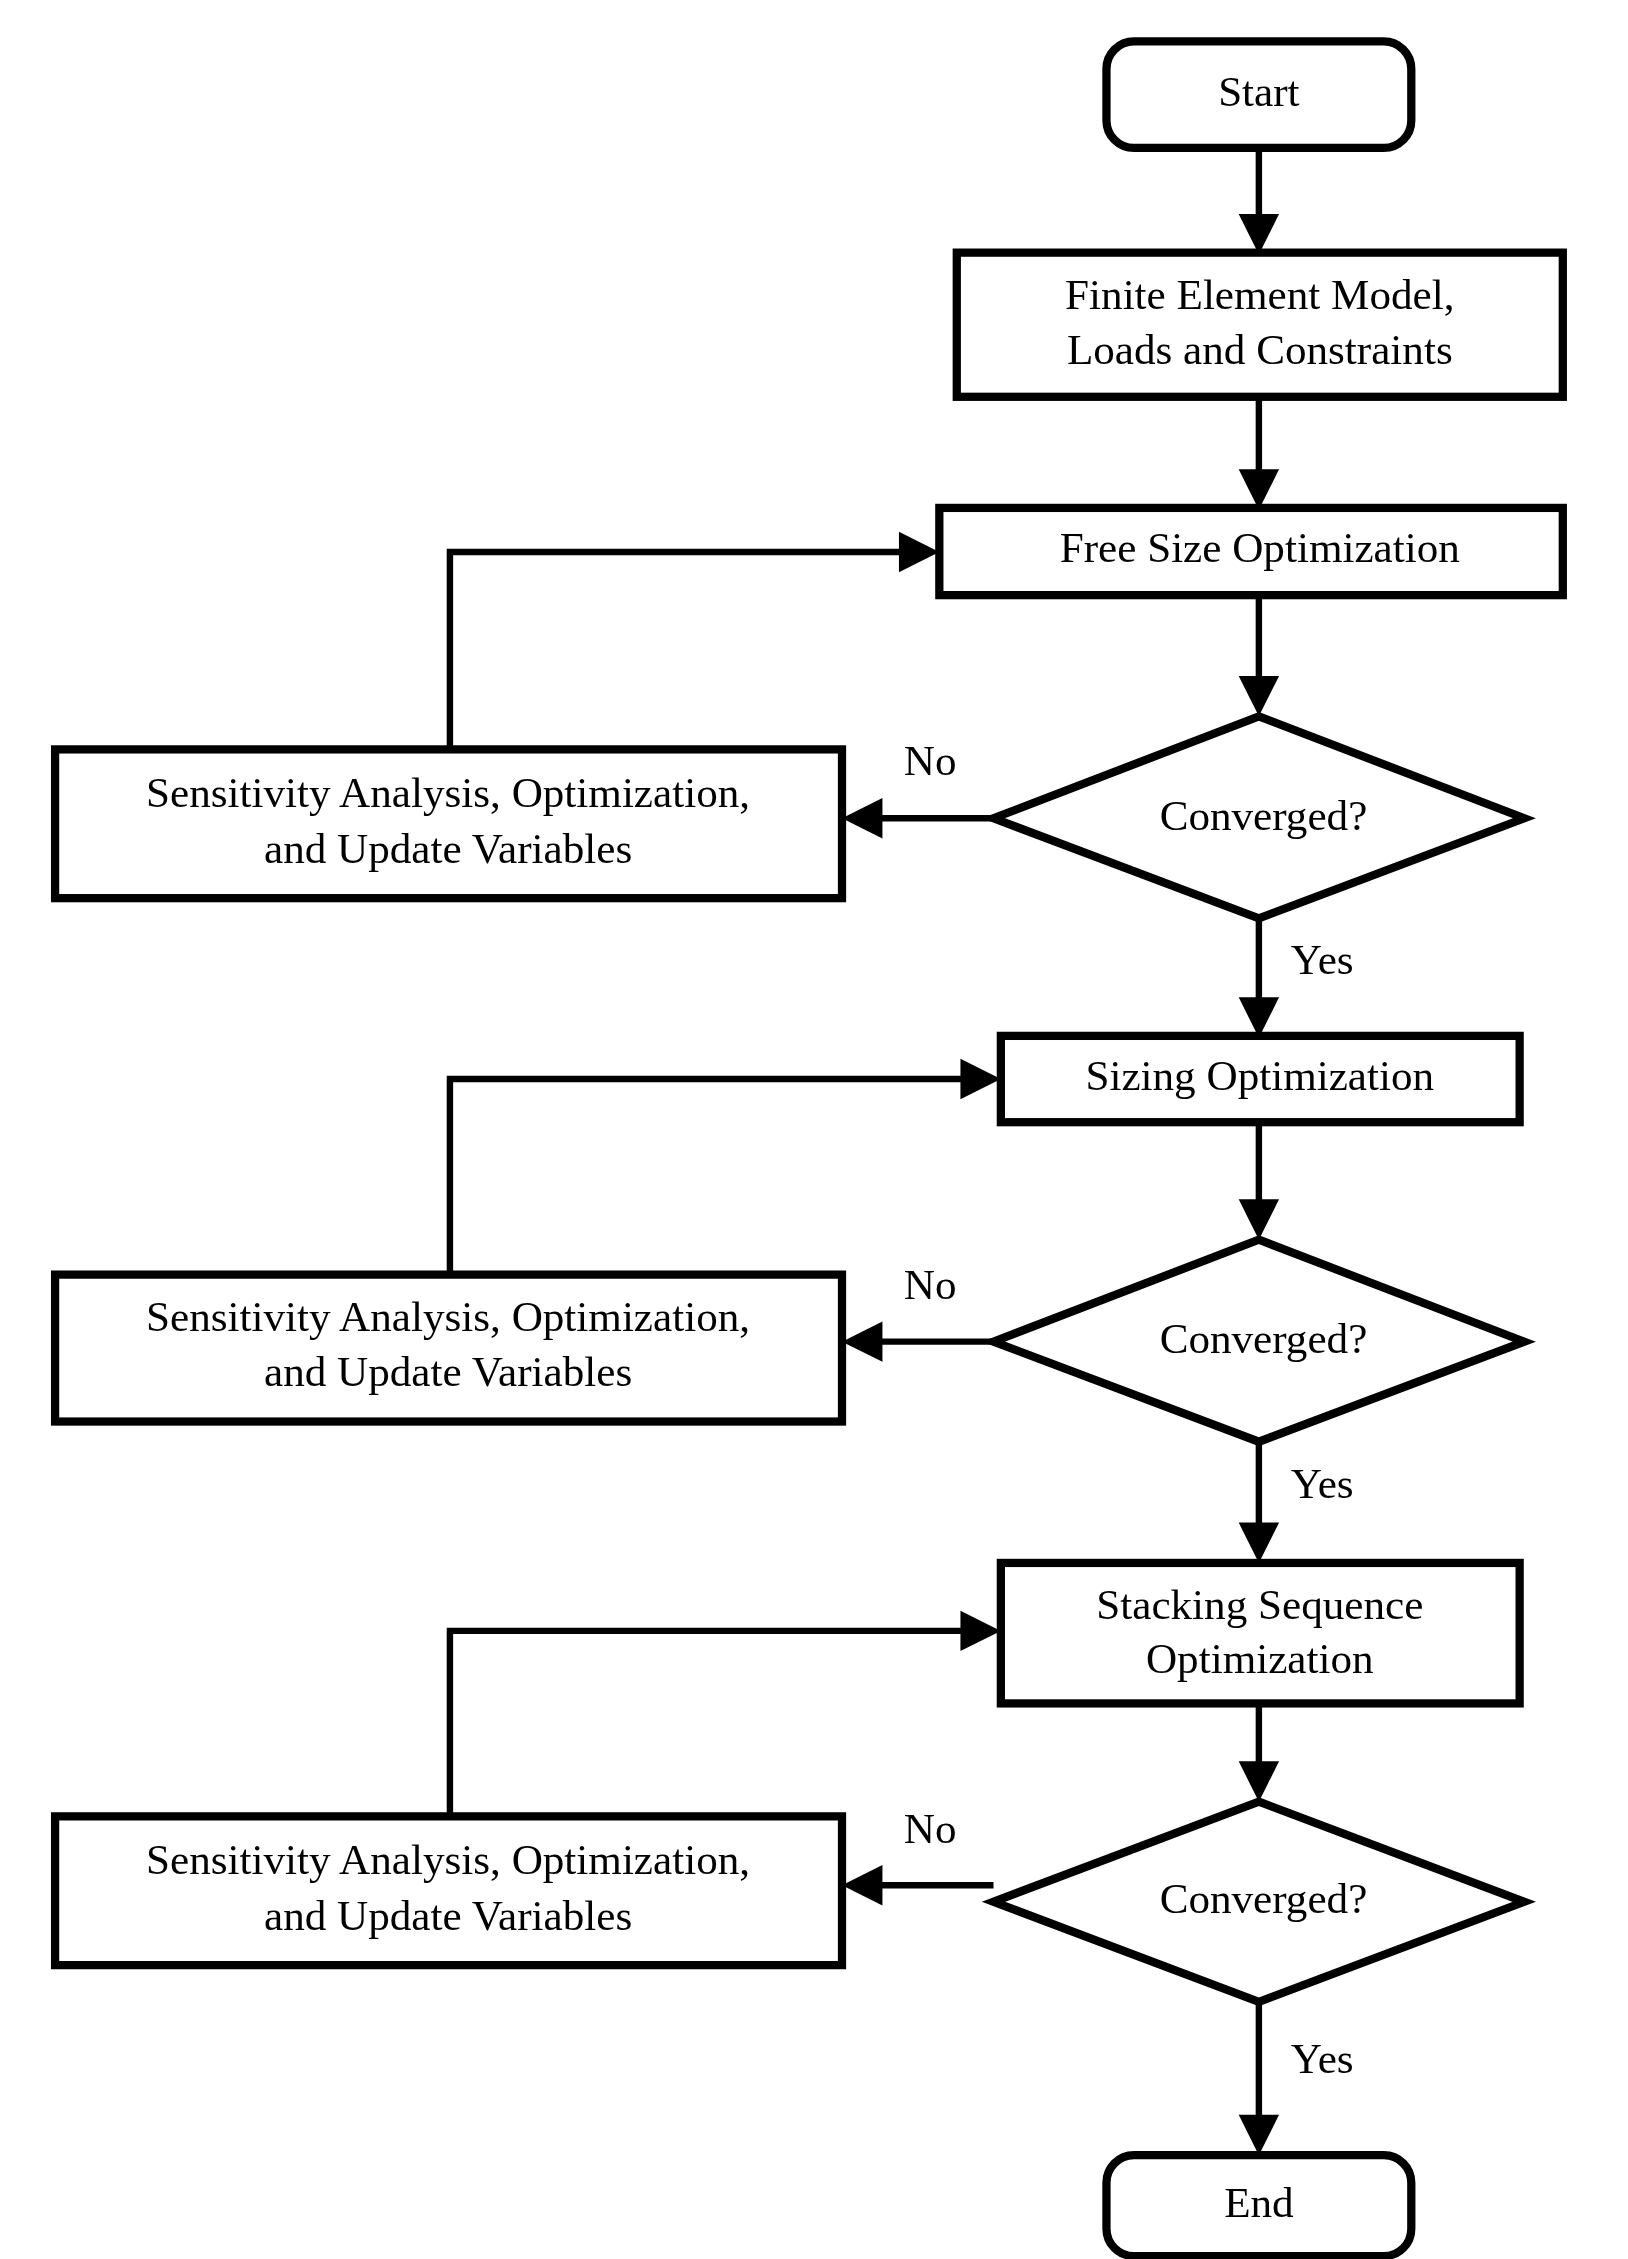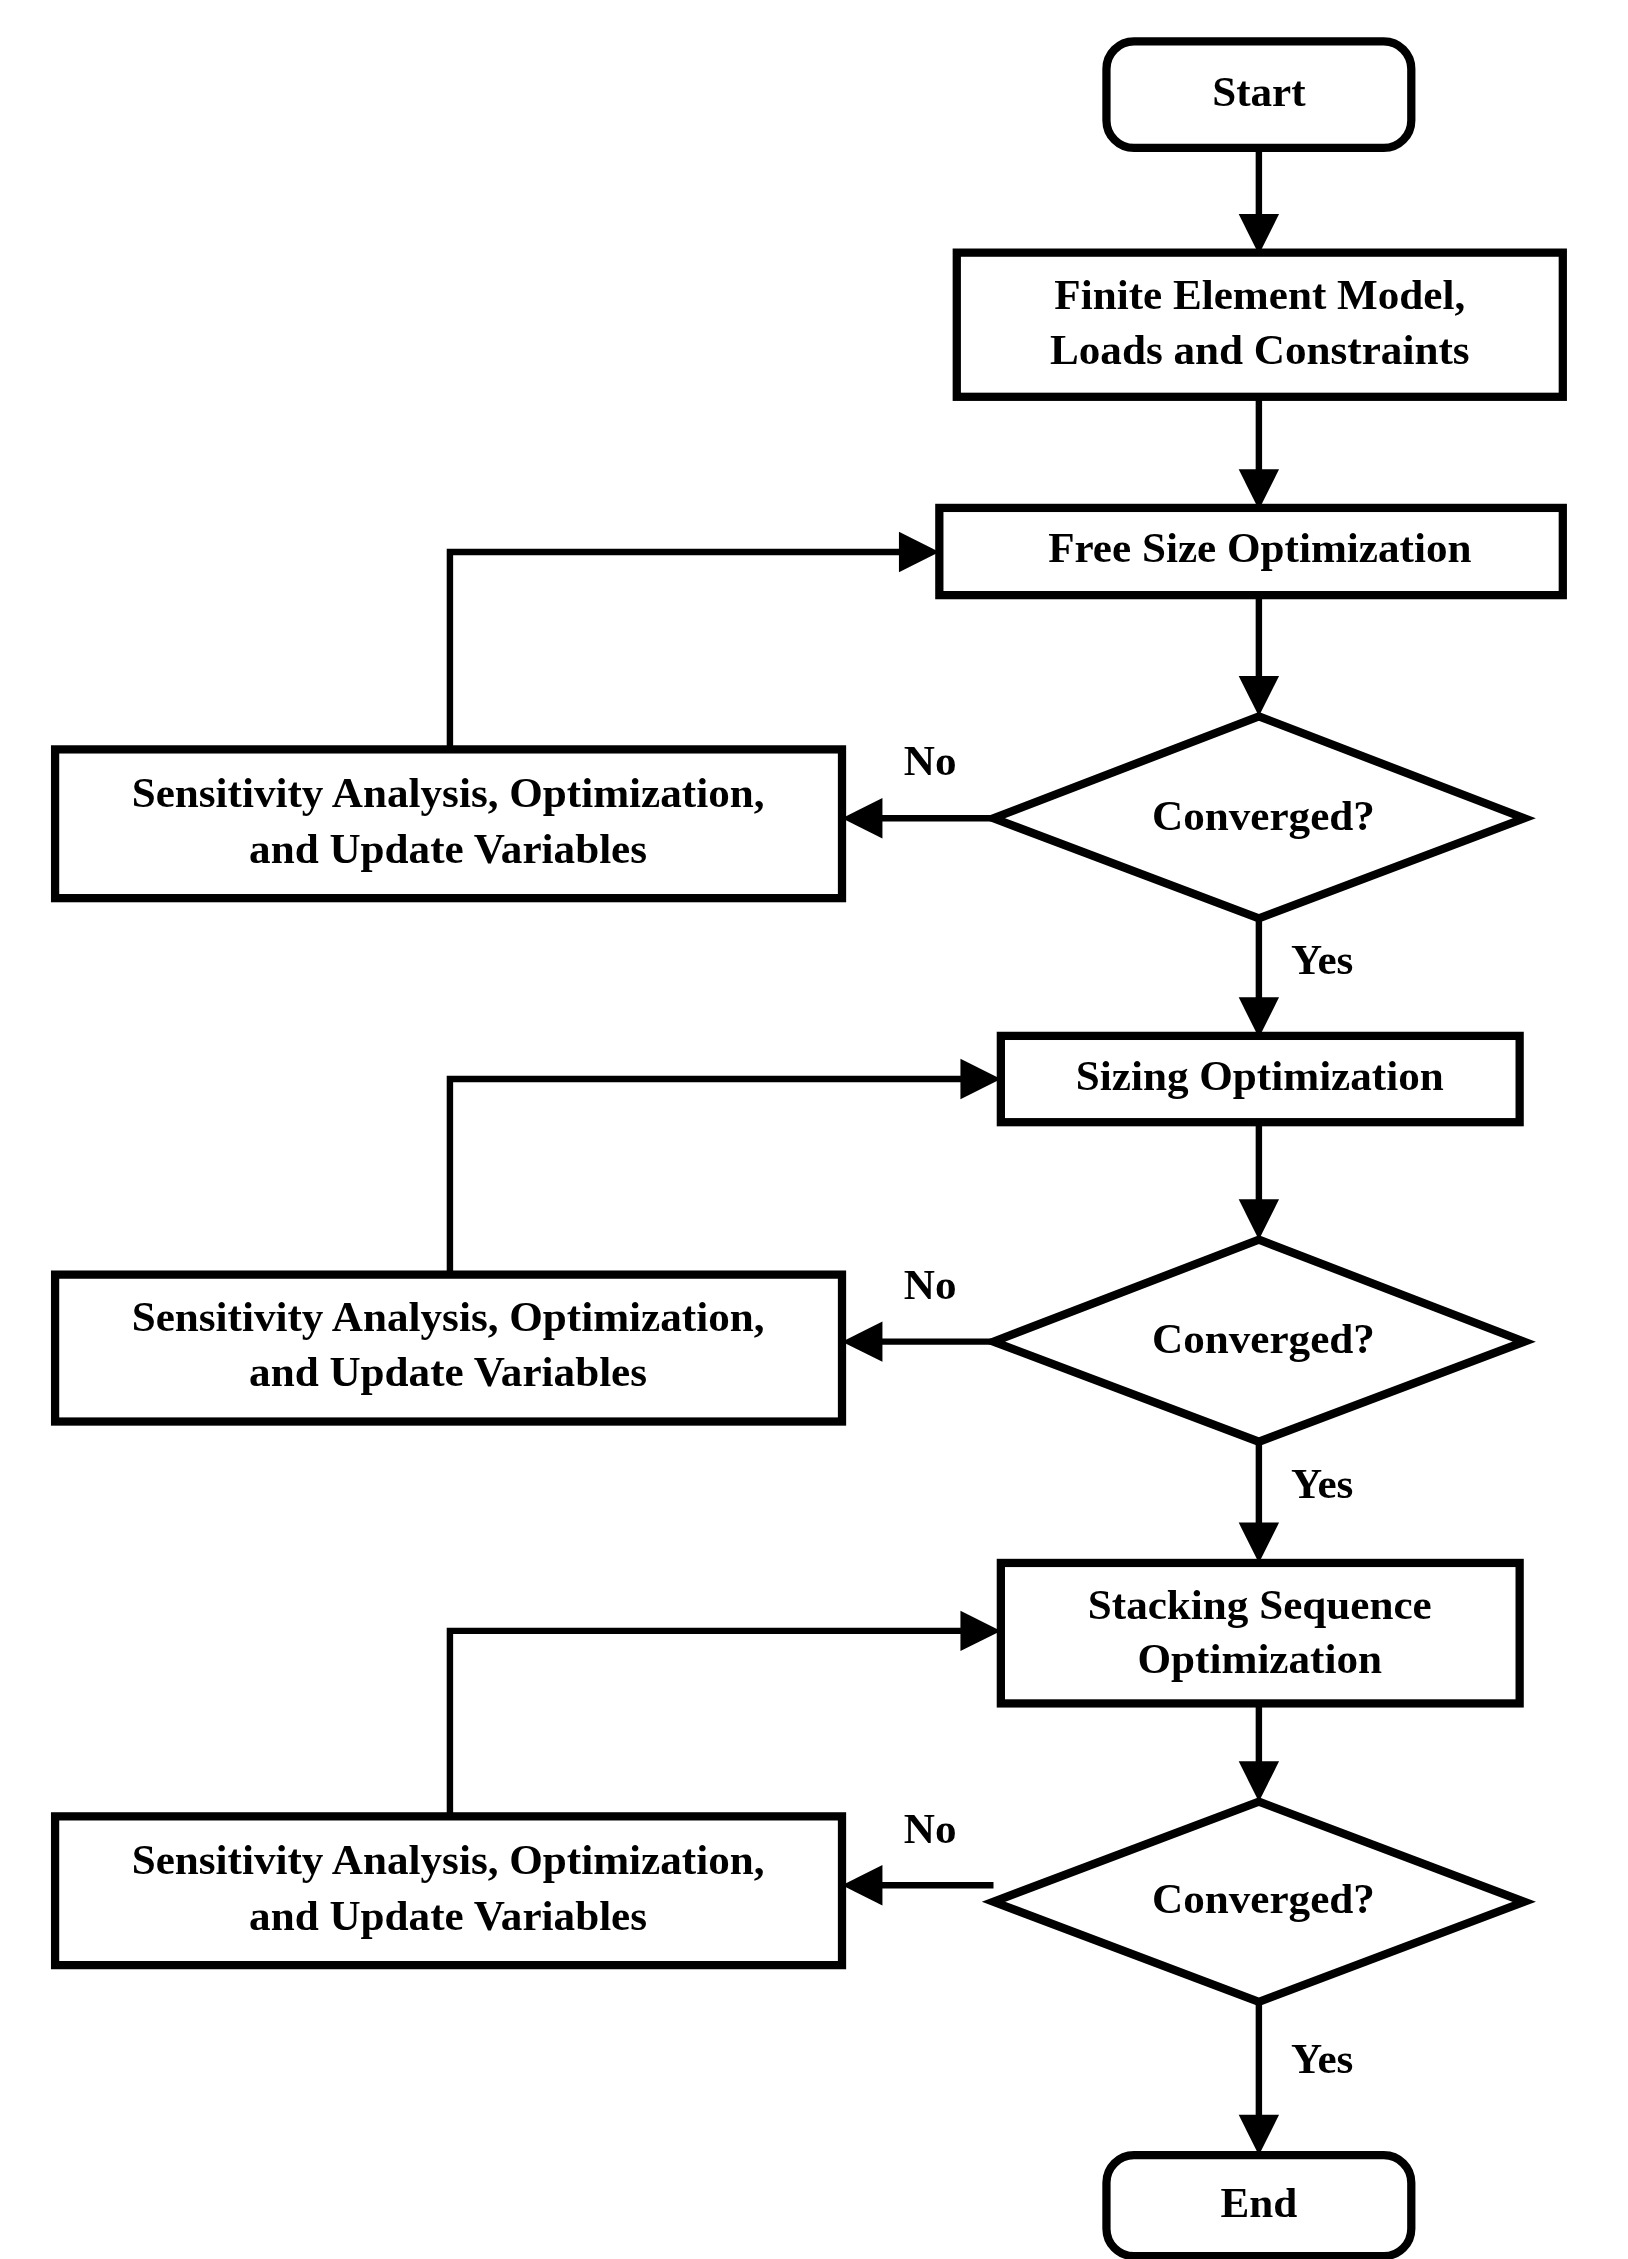--- a/index.html
+++ b/index.html
@@ -10,21 +10,20 @@
   body {
     width: 1628px;
     height: 2260px;
     font-family: "Liberation Serif", "DejaVu Serif", serif;
     overflow: hidden;
   }
   #flowchart-root {
     position: relative;
     width: 1628px;
     height: 2260px;
-    font-weight: bold;
   }
   svg#flow-svg {
     position: absolute;
     top: 0;
     left: 0;
     width: 1628px;
     height: 2260px;
     display: block;
   }
   .shape-stroke {

